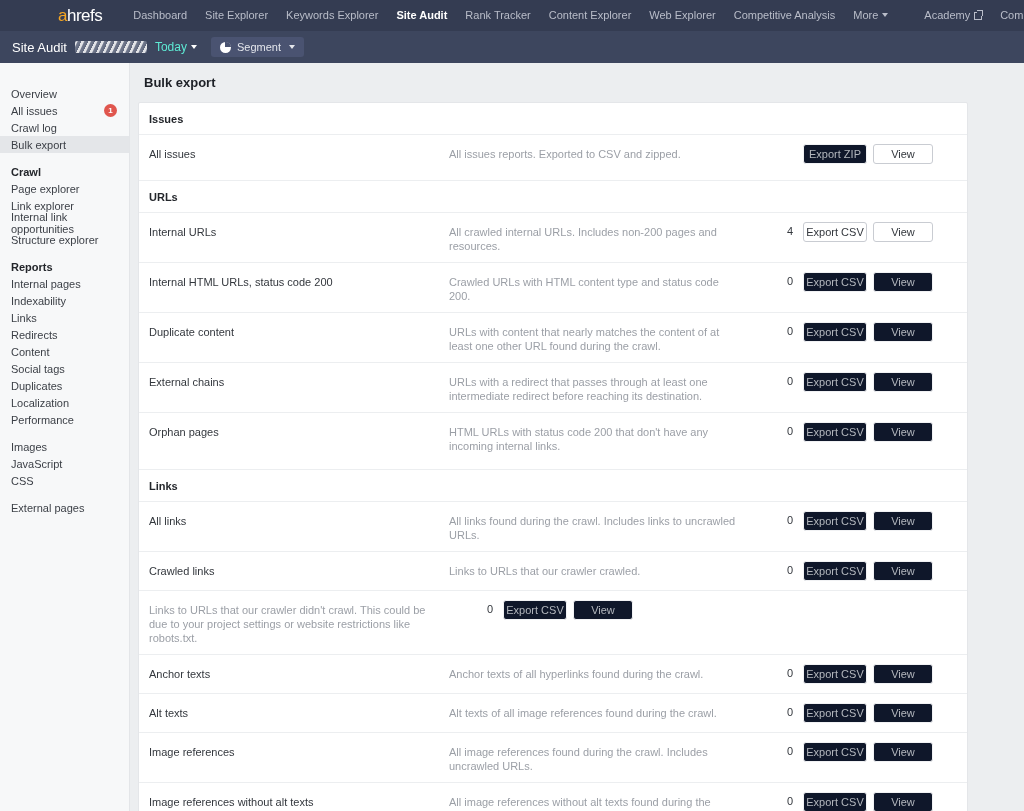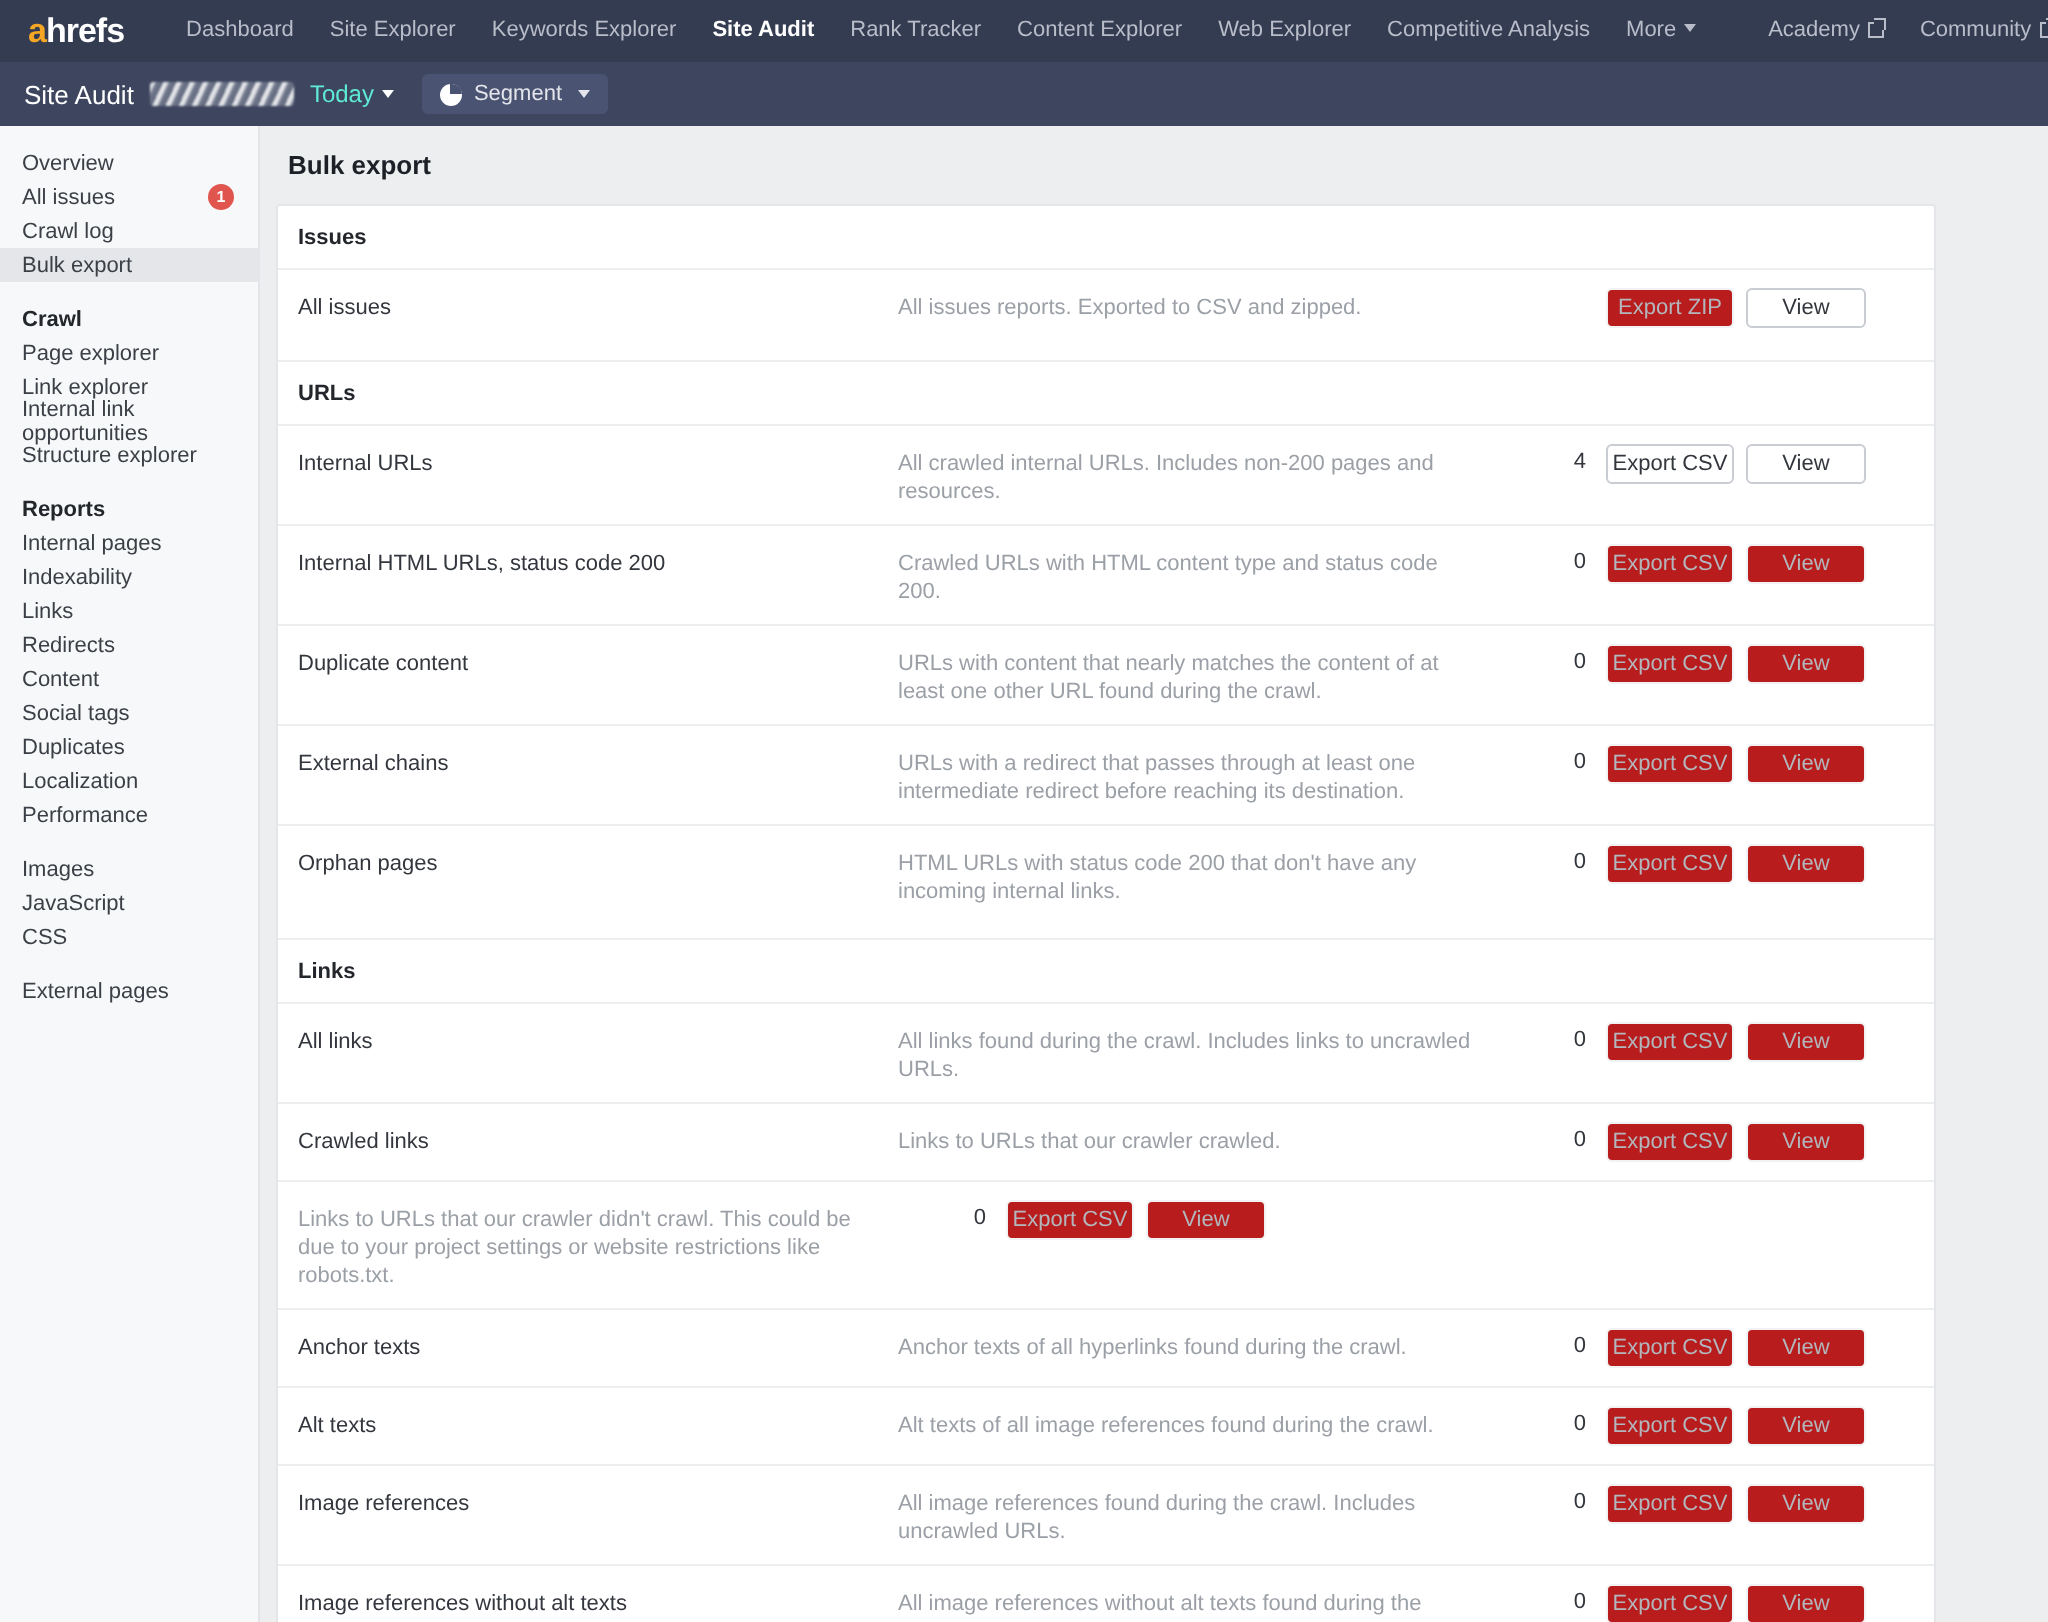--- a/index.html
+++ b/index.html
@@ -12,22 +12,22 @@
 
   
   .topnav {
     height: 31px;
     background: #343c52;
     display: flex;
     align-items: center;
     padding: 0 14px;
   }
   .logo {
-    font-size: 17px; font-weight: bold; color: #ffffff;
-    letter-spacing: -0.5px; margin-right: 22px; line-height: 1;
+    font-size: 17px; font-weight: normal; color: #ffffff;
+    letter-spacing: -0.5px; margin-right: 22px; line-height: 1; margin-left: 44px;
   }
   .logo .a { color: #f5a623; }
   .nav-links { display: flex; align-items: center; gap: 0; }
   .nav-link {
     font-size: 11px; color: #b9bdc9; padding: 0 9px;
     white-space: nowrap; cursor: pointer; line-height: 31px;
   }
   .nav-link.active { color: #ffffff; font-weight: bold; }
   .nav-caret {
     display: inline-block; margin-left: 4px;
@@ -86,21 +86,21 @@
   }
   .segment-btn .nav-caret { border-top-color: #e4e6ec; margin-left: 2px; }
 
   
   .page { display: flex; height: 748px; }
 
   
   .sidebar {
     width: 130px; flex: 0 0 130px;
     background: #f7f8f9; border-right: 1px solid #e3e5e8;
-    padding-top: 10px;
+    padding-top: 22px;
   }
   .side-item {
     display: flex; align-items: center; justify-content: space-between;
     font-size: 11px; color: #3b3f46;
     padding: 3px 12px 3px 11px; height: 17px; cursor: pointer;
   }
   .side-item.active { background: #e4e6e9; }
   .side-head {
     font-size: 11px; font-weight: bold; color: #23262b;
     padding: 3px 11px; margin-top: 10px; height: 17px;
@@ -156,21 +156,21 @@
     font-size: 11px; border-radius: 3px; cursor: pointer;
     height: 20px; display: flex; align-items: center; justify-content: center;
     font-family: "Liberation Sans", sans-serif;
   }
   .btn-export { width: 64px; }
   .btn-view { width: 60px; }
   .btn.enabled {
     background: #ffffff; border: 1px solid #c9ccd2; color: #33373d;
   }
   .btn.disabled {
-    background: #b91c1c; border: 1px solid #f1f2f4; color: #b3b7bd;
+    background: #0f172a; border: 1px solid #f1f2f4; color: #b3b7bd;
     cursor: default;
   }
 </style>
 </head>
 <body>
 
 <div class="topnav">
   <div class="logo"><span class="a">a</span><span>hrefs</span></div>
   <div class="nav-links" id="nav-links">
       <div class="nav-link"><span>Dashboard</span></div>

